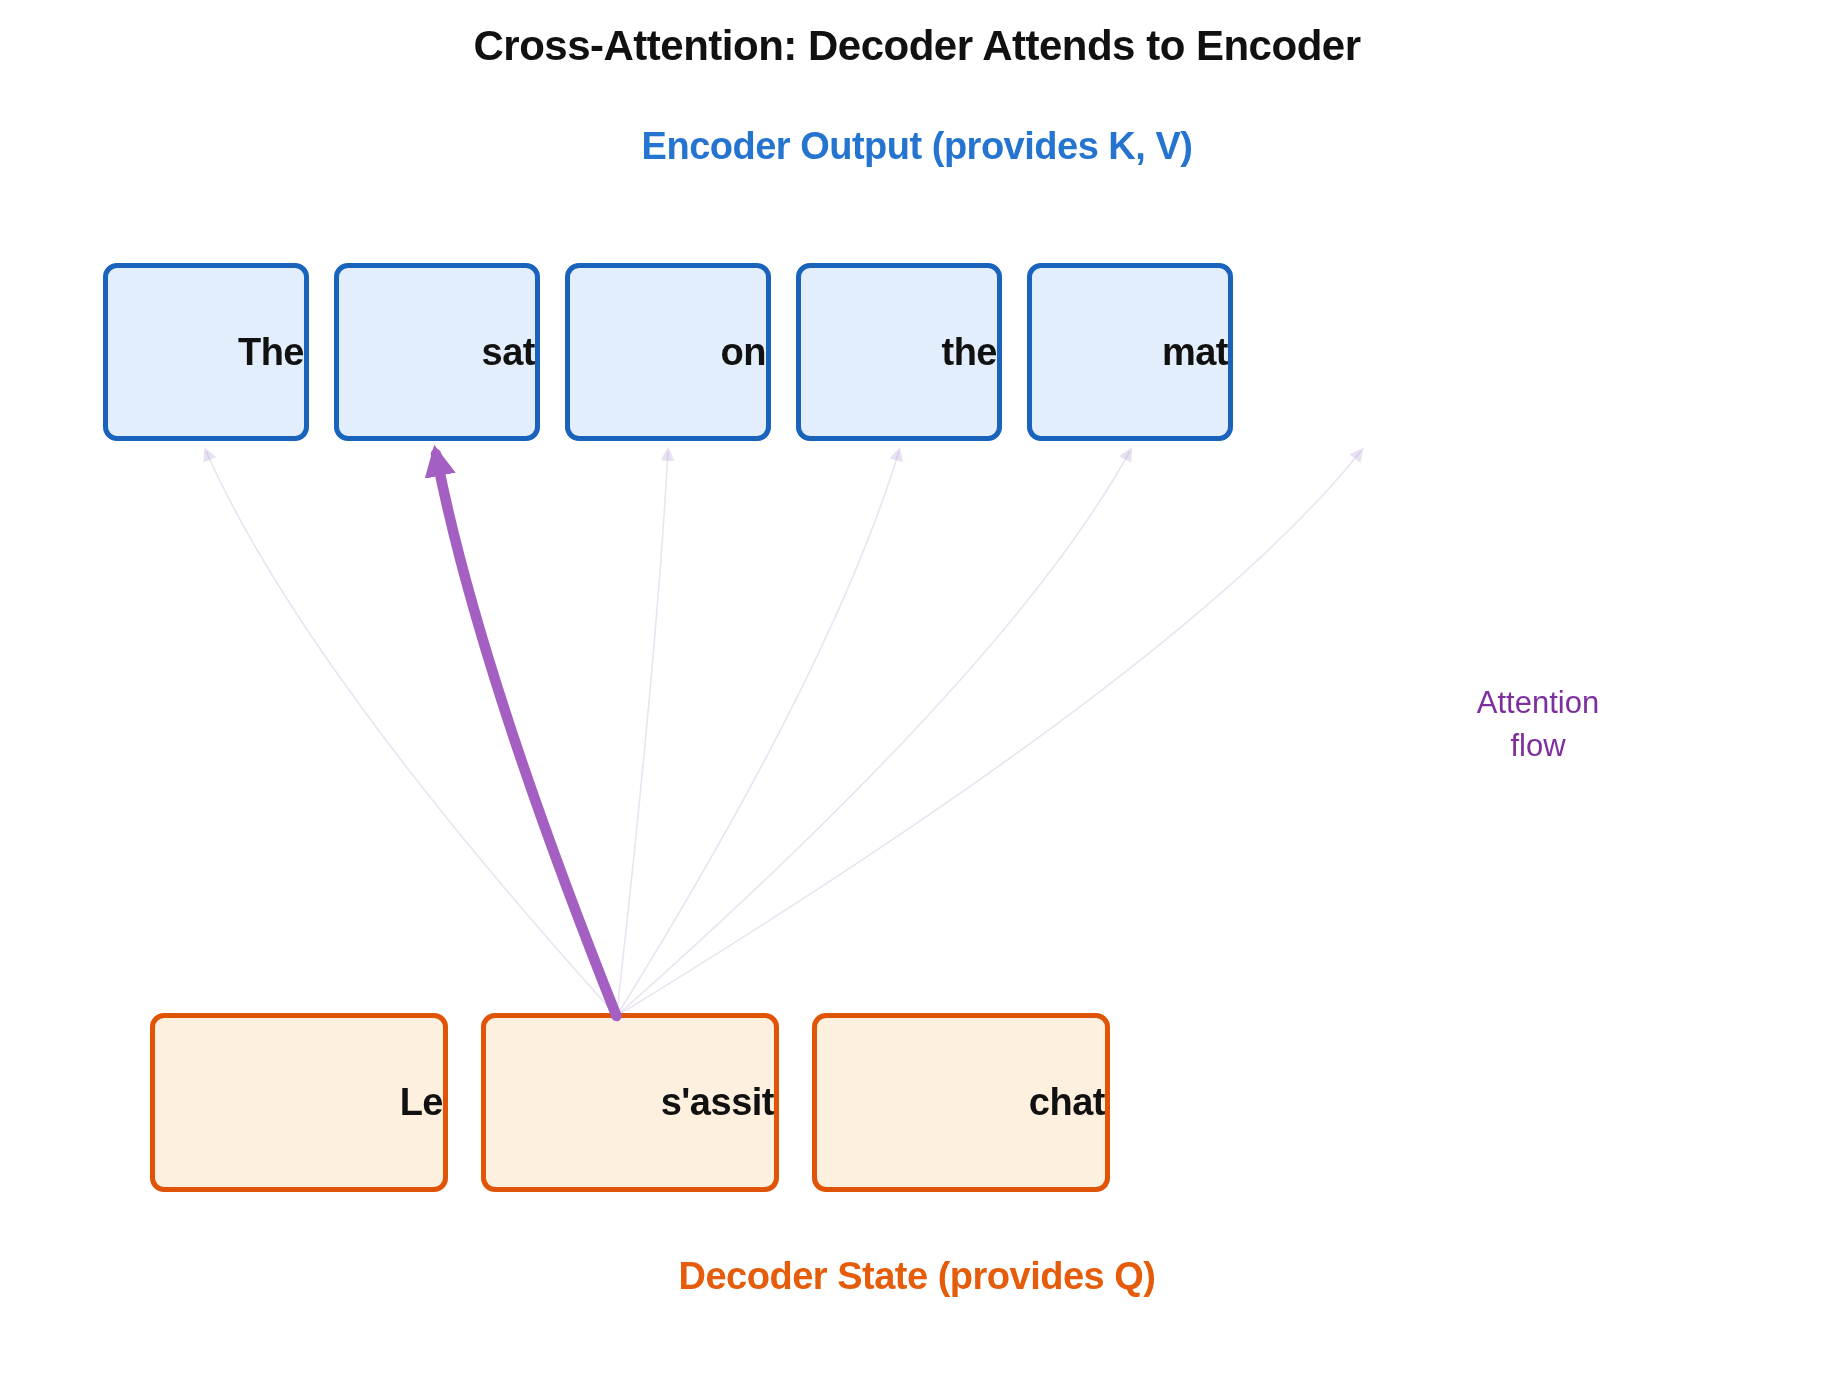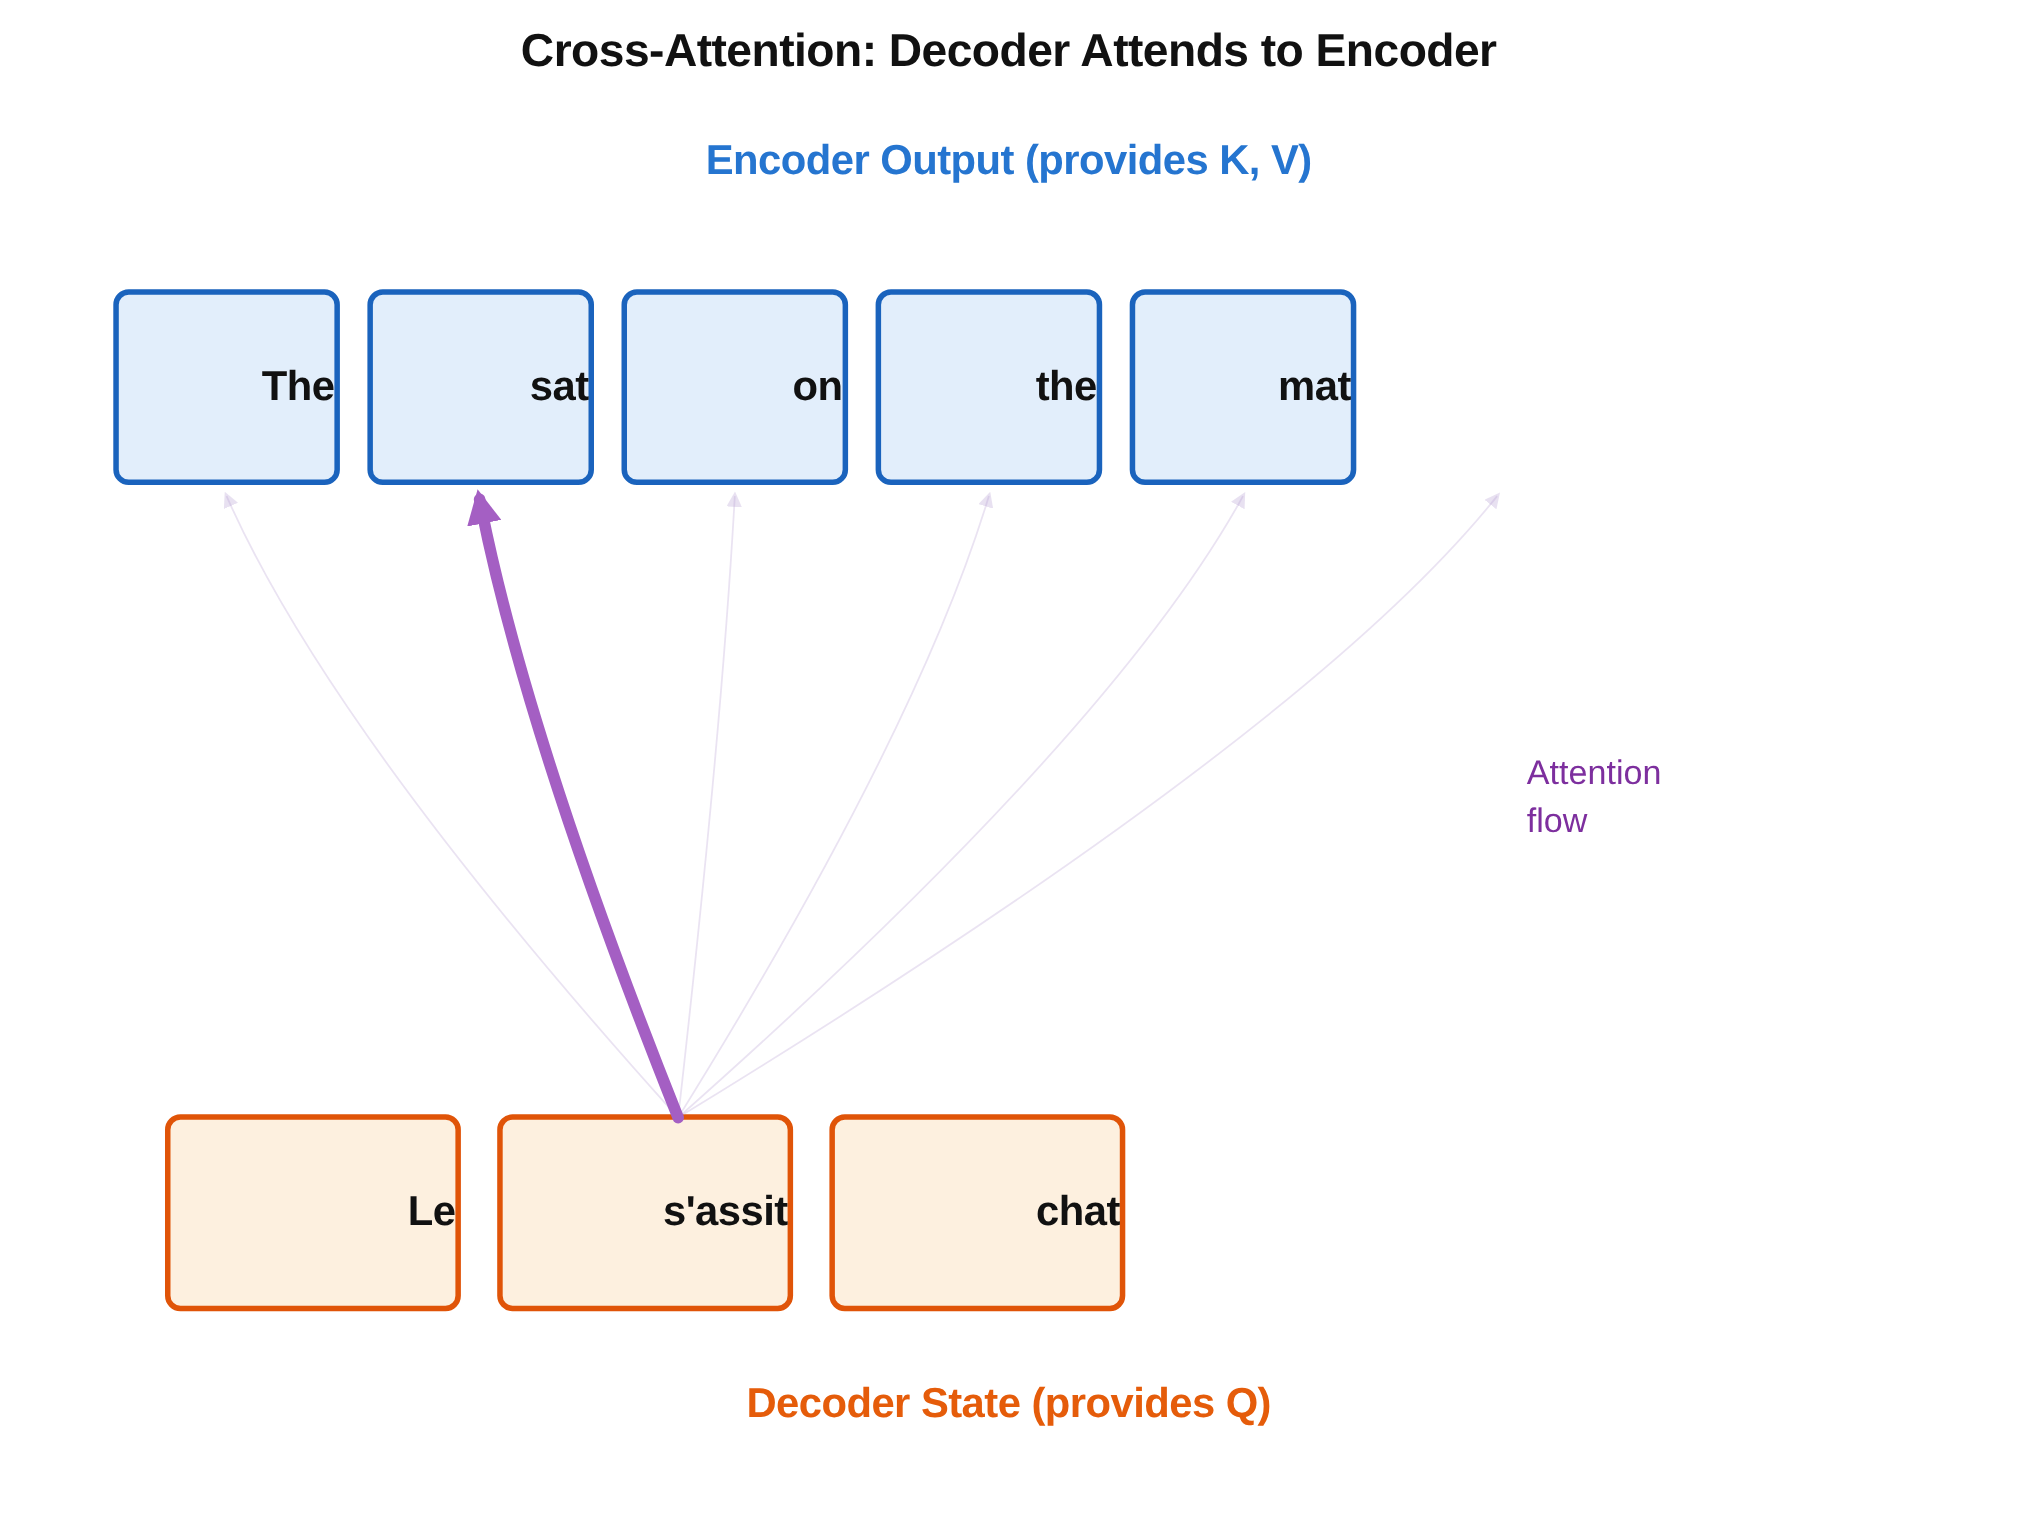--- a/index.html
+++ b/index.html
@@ -57,35 +57,36 @@
     font-weight: bold;
     letter-spacing: -0.5px;
     color: var(--token-text, #111);
   }
   .encoder-row .token-box {
     width: 206px; height: 178px;
     background: var(--encoder-box-fill, #e2eefb);
     border: 5px solid var(--encoder-box-border, #1a63bd);
   }
   .decoder-row .token-box {
-    width: 269px; height: 179px;
+    width: 298px; height: 179px;
     background: var(--decoder-box-fill, #fdf0df);
     border: 5px solid var(--decoder-box-border, #e05408);
   }
   #arrow-layer {
     position: absolute;
     left: 0; top: 0;
     width: 1834px; height: 1384px;
     pointer-events: none;
     z-index: 5;
   }
   .attn-label {
     position: absolute;
     left: 1388px; top: 681px;
     width: 300px;
+    text-align: center;
     font-size: 31px;
     line-height: 43px;
     font-weight: normal;
     color: var(--attn-label-color, #7d2f9e);
     z-index: 6;
   }
   .attn-label span { display: block; }
 </style>
 </head>
 <body>

